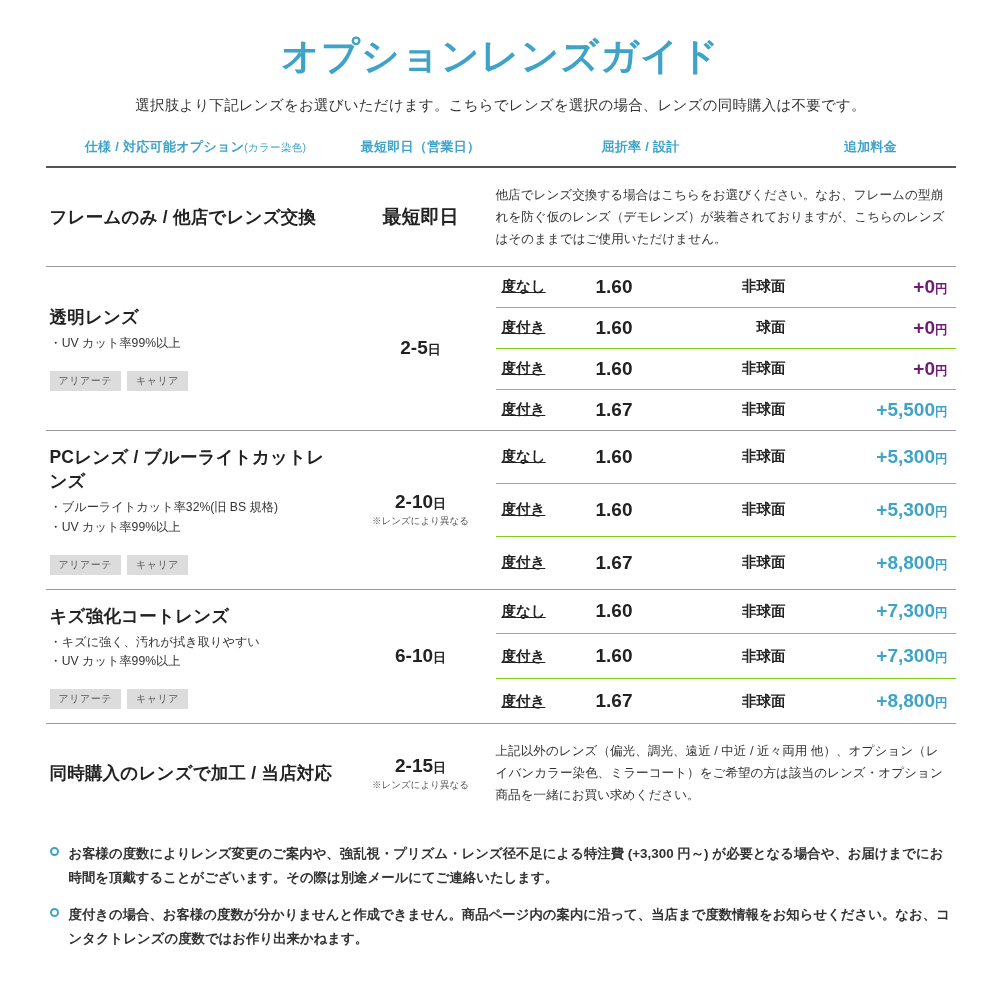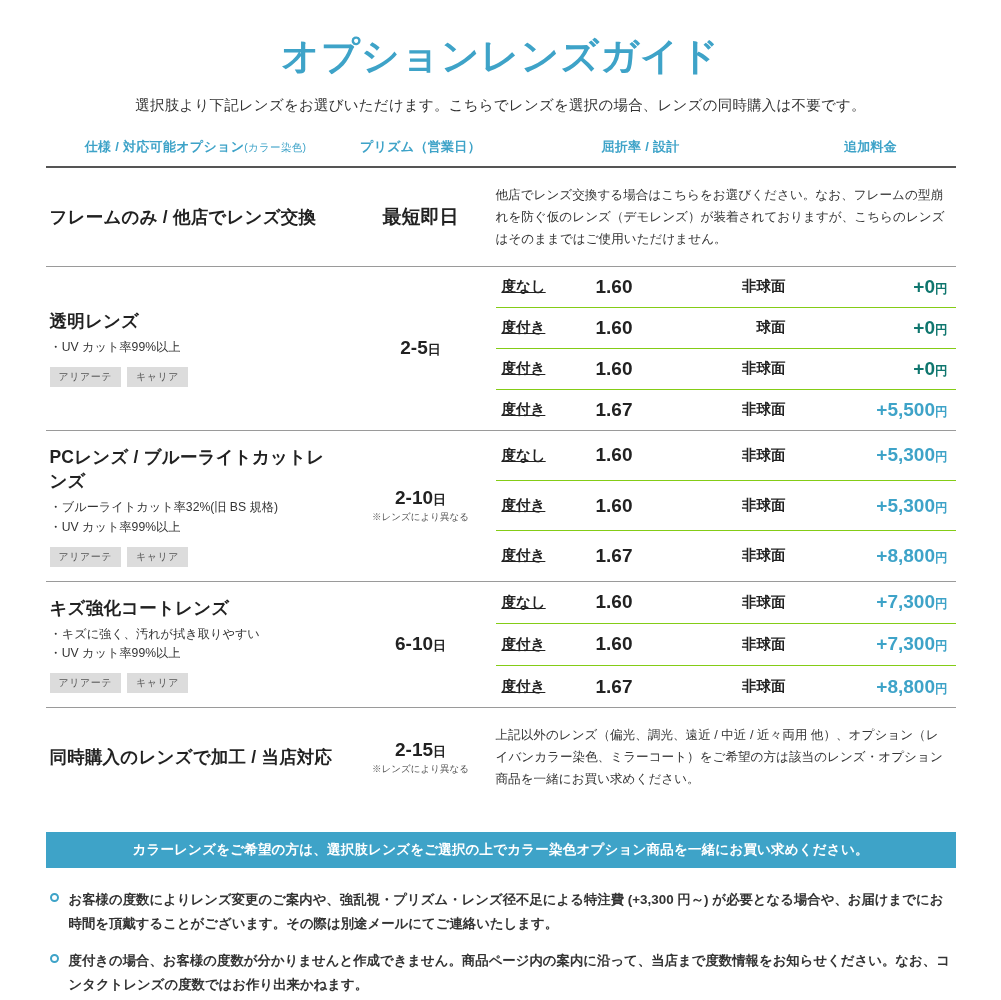--- a/index.html
+++ b/index.html
@@ -66,21 +66,21 @@
     font-weight: bold;
     color: #222;
     letter-spacing: 0.2px;
   }
   .feature {
     font-size: 12.2px;
     color: #333;
     margin-top: 5px;
     line-height: 1.55;
   }
-  .tags { margin-top: 9px; }
+  .tags { margin-top: 17px; }
   .tag {
     display: inline-block;
     background: #dcdcdc;
     color: #555;
     font-size: 10px;
     padding: 3px 9px;
     margin-right: 6px;
     letter-spacing: 0.5px;
   }
   .cell-ship {
@@ -120,21 +120,21 @@
     padding: 9px 0;
   }
   .price {
     text-align: right;
     font-size: 19px;
     font-weight: bold;
     padding: 9px 8px 9px 0;
     white-space: nowrap;
   }
   .price .yen { font-size: 12.5px; font-weight: bold; }
-  .price.free { color: #0f766e; }
+  .price.free { color: #701a75; }
   .price.paid { color: #3ea3c8; }
 
   .desc {
     font-size: 12.6px;
     line-height: 1.75;
     color: #333;
     padding: 16px 10px 16px 0;
   }
 
   
@@ -189,21 +189,21 @@
       <col style="width:100px">
       <col style="width:80px">
       <col style="width:110px">
       <col style="width:170px">
     </colgroup>
     <thead>
       <tr>
         <th class="colhead">
           <span>仕様 / 対応可能オプション</span><span class="small">(カラー染色)</span>
         </th>
-        <th class="colhead">プリズム（営業日）</th>
+        <th class="colhead">最短即日（営業日）</th>
         <th class="colhead" colspan="3">屈折率 / 設計</th>
         <th class="colhead">追加料金</th>
       </tr>
     </thead>
     <tbody>
 
       <tr class="toprule">
         <td class="cell-name">
           <span class="lens-name">フレームのみ</span><span class="lens-name sub"> / 他店でレンズ交換</span>
         </td>
@@ -315,21 +315,20 @@
         </td>
         <td class="cell-ship">
           <span>2-15</span><span class="unit">日</span>
           <span class="note">※レンズにより異なる</span>
         </td>
         <td class="desc" colspan="4">上記以外のレンズ（偏光、調光、遠近 / 中近 / 近々両用 他）、オプション（レイバンカラー染色、ミラーコート）をご希望の方は該当のレンズ・オプション商品を一緒にお買い求めください。</td>
       </tr>
     </tbody>
   </table>
 
-  <div class="banner">カラーレンズをご希望の方は、選択肢レンズをご選択の上でカラー染色オプション商品を一緒にお買い求めください。</div>
 
   <div class="notes">
     <div class="note-row">
       <span class="bullet"></span>
       <span class="note-text">お客様の度数によりレンズ変更のご案内や、強乱視・プリズム・レンズ径不足による特注費 (+3,300 円～) が必要となる場合や、お届けまでにお時間を頂戴することがございます。その際は別途メールにてご連絡いたします。</span>
     </div>
     <div class="note-row">
       <span class="bullet"></span>
       <span class="note-text">度付きの場合、お客様の度数が分かりませんと作成できません。商品ページ内の案内に沿って、当店まで度数情報をお知らせください。なお、コンタクトレンズの度数ではお作り出来かねます。</span>
     </div>

